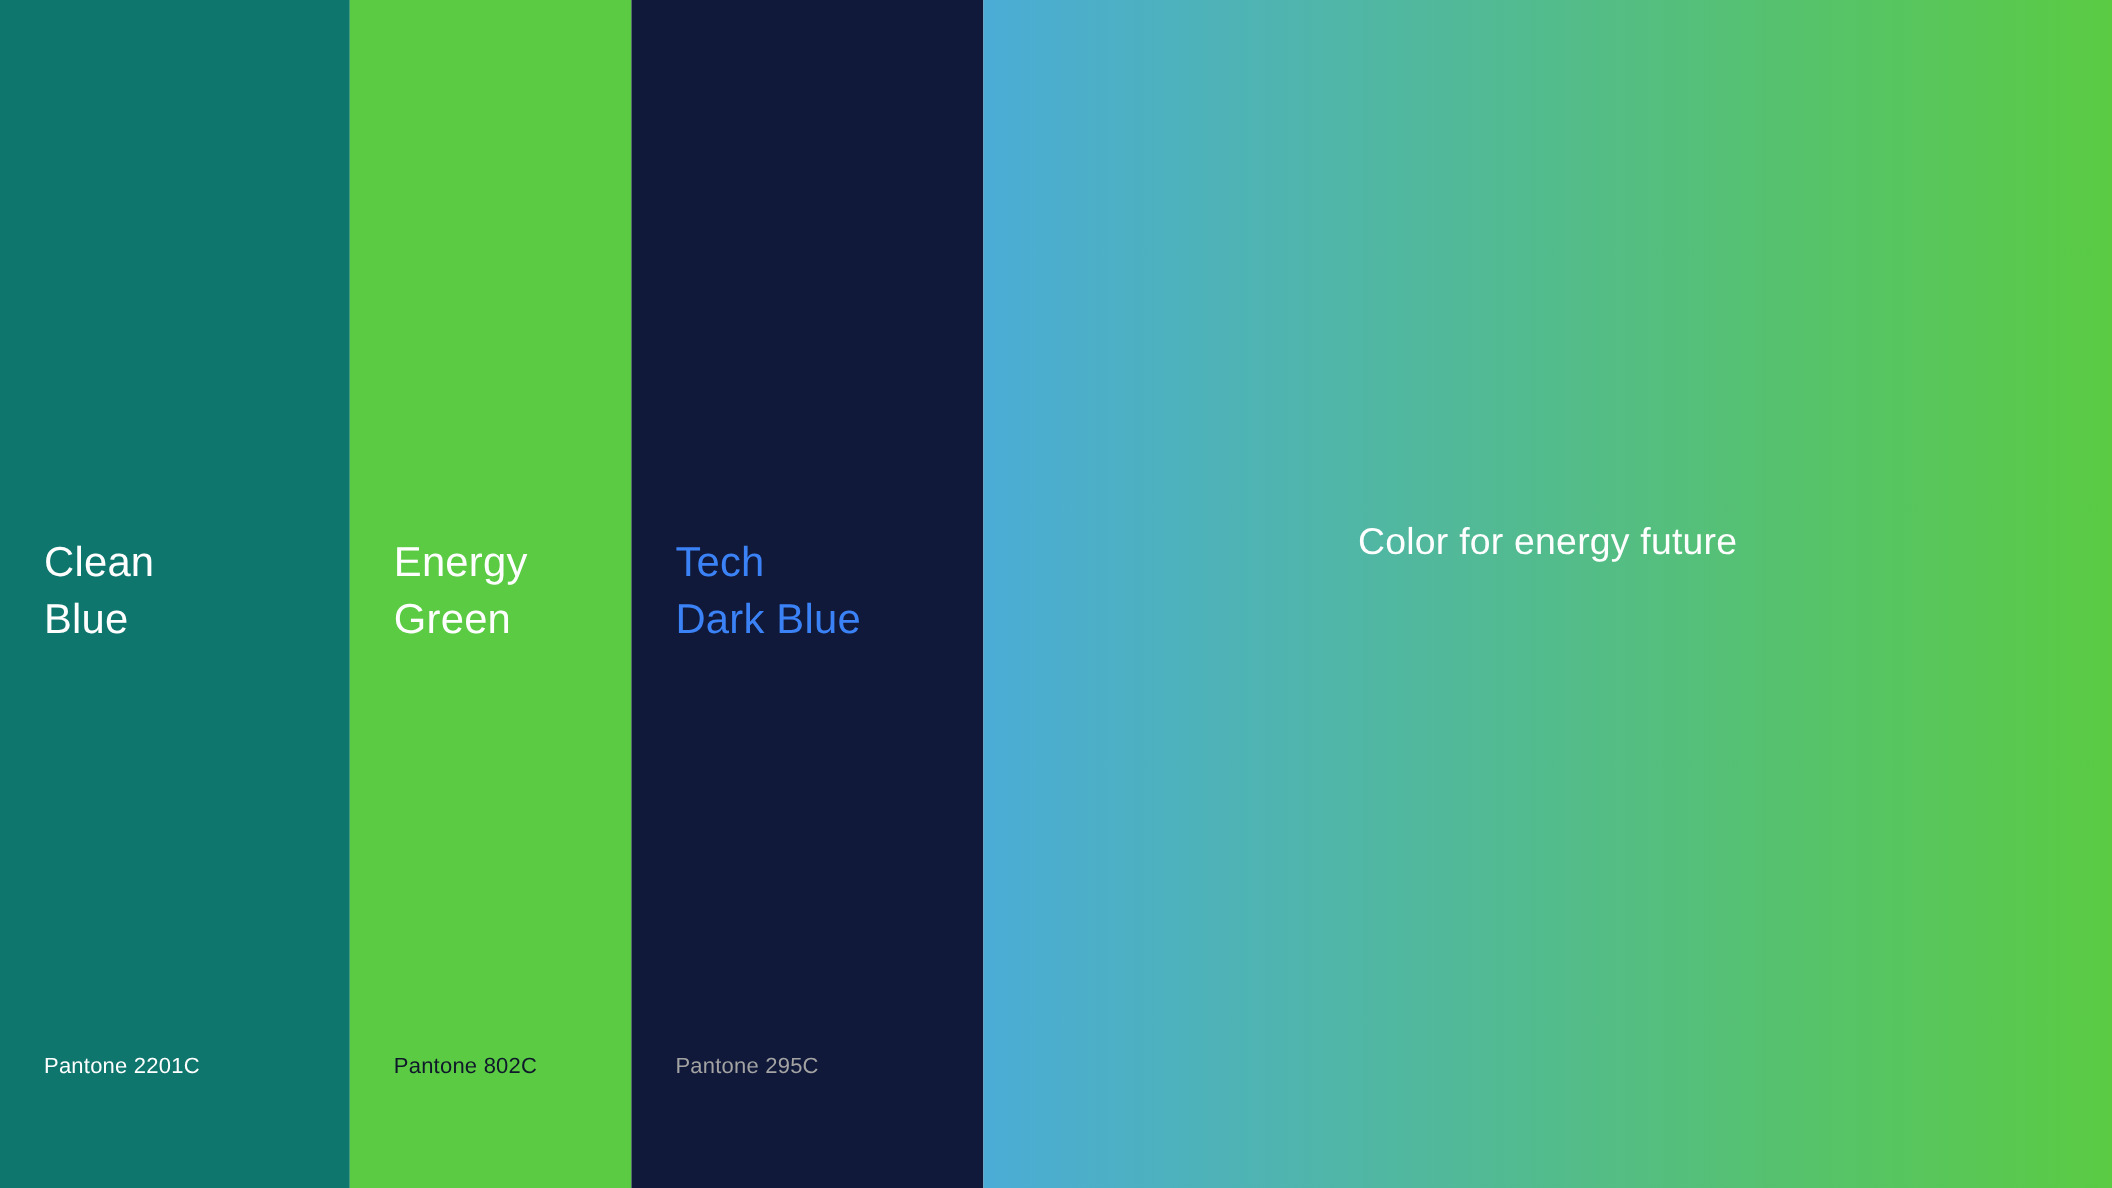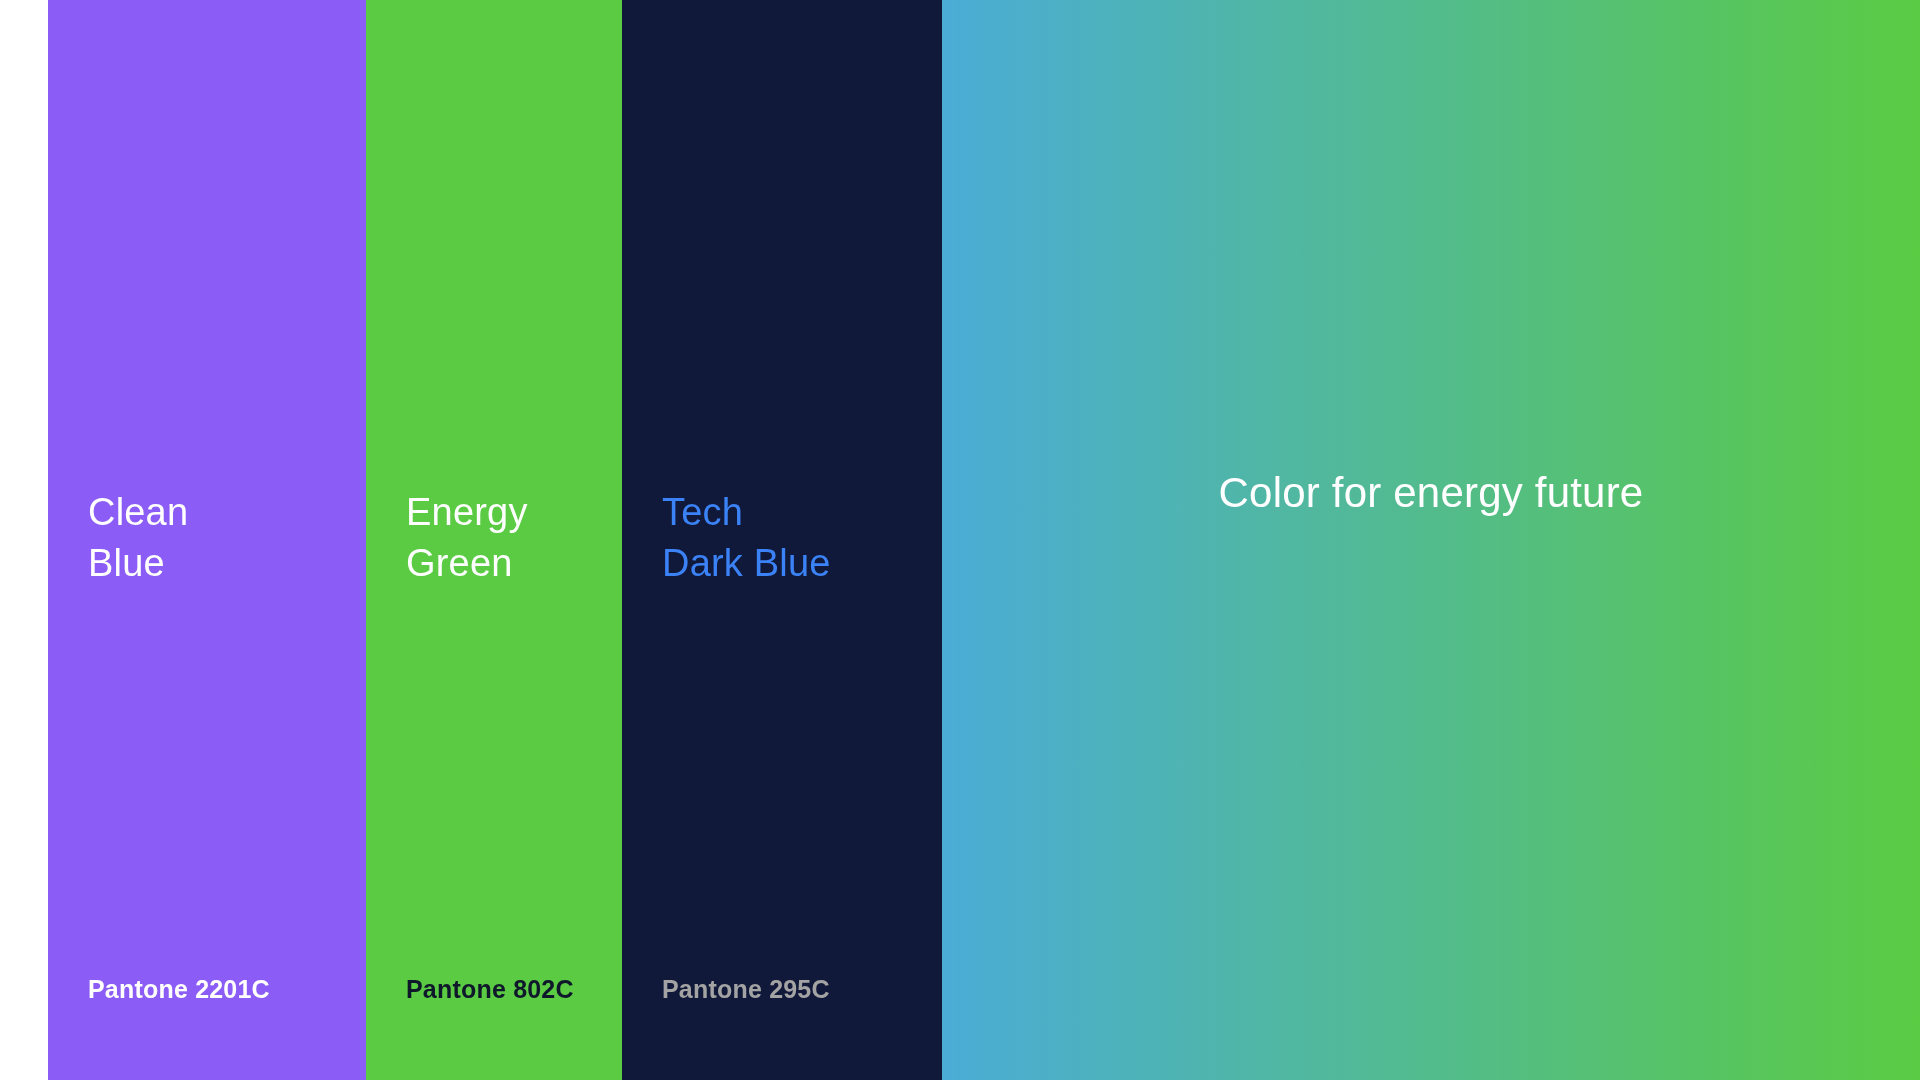--- a/index.html
+++ b/index.html
@@ -37,58 +37,58 @@
     font-size: 38px;
     font-weight: 400;
     line-height: 51px;
     letter-spacing: 0.2px;
     white-space: pre-line;
   }
 
   .swatch-code {
     position: absolute;
     left: 40px;
-    top: 976px;
+    top: 956px;
     margin: 0;
     color: rgba(255, 255, 255, 0.93);
-    font-size: 25px;
-    font-weight: 700;
+    font-size: 20px;
+    font-weight: 400;
     line-height: 26px;
     letter-spacing: 0.2px;
     white-space: nowrap;
   }
 
   .gradient-panel {
     position: relative;
     height: 100%;
     flex: 1 1 auto;
     display: flex;
     align-items: center;
     justify-content: center;
     overflow: hidden;
   }
 
   .gradient-tagline {
     margin: 0;
     margin-top: -95px;
     color: #ffffff;
-    font-size: 42px;
+    font-size: 34px;
     font-weight: 400;
     line-height: 46px;
     letter-spacing: 0.2px;
     white-space: nowrap;
     text-align: center;
   }
 </style>
 </head>
 <body style="background: rgb(255, 255, 255);">
 
 <div id="palette-board">
 
-  <div class="swatch" style="background-color: #8b5cf6; width: 318px; margin-left: 48px;">
+  <div class="swatch" style="background-color: #0f766e; width: 318px;">
     <p class="swatch-name" style="color: rgb(255, 255, 255);">Clean
 Blue</p>
     <p class="swatch-code" style="color: rgb(255, 255, 255);">Pantone 2201C</p>
   </div>
 
   <div class="swatch" style="background-color: rgb(90, 203, 67); width: 256px;">
     <p class="swatch-name" style="color: rgb(255, 255, 255);">Energy
 Green</p>
     <p class="swatch-code" style="color: #0f172a;">Pantone 802C</p>
   </div>

